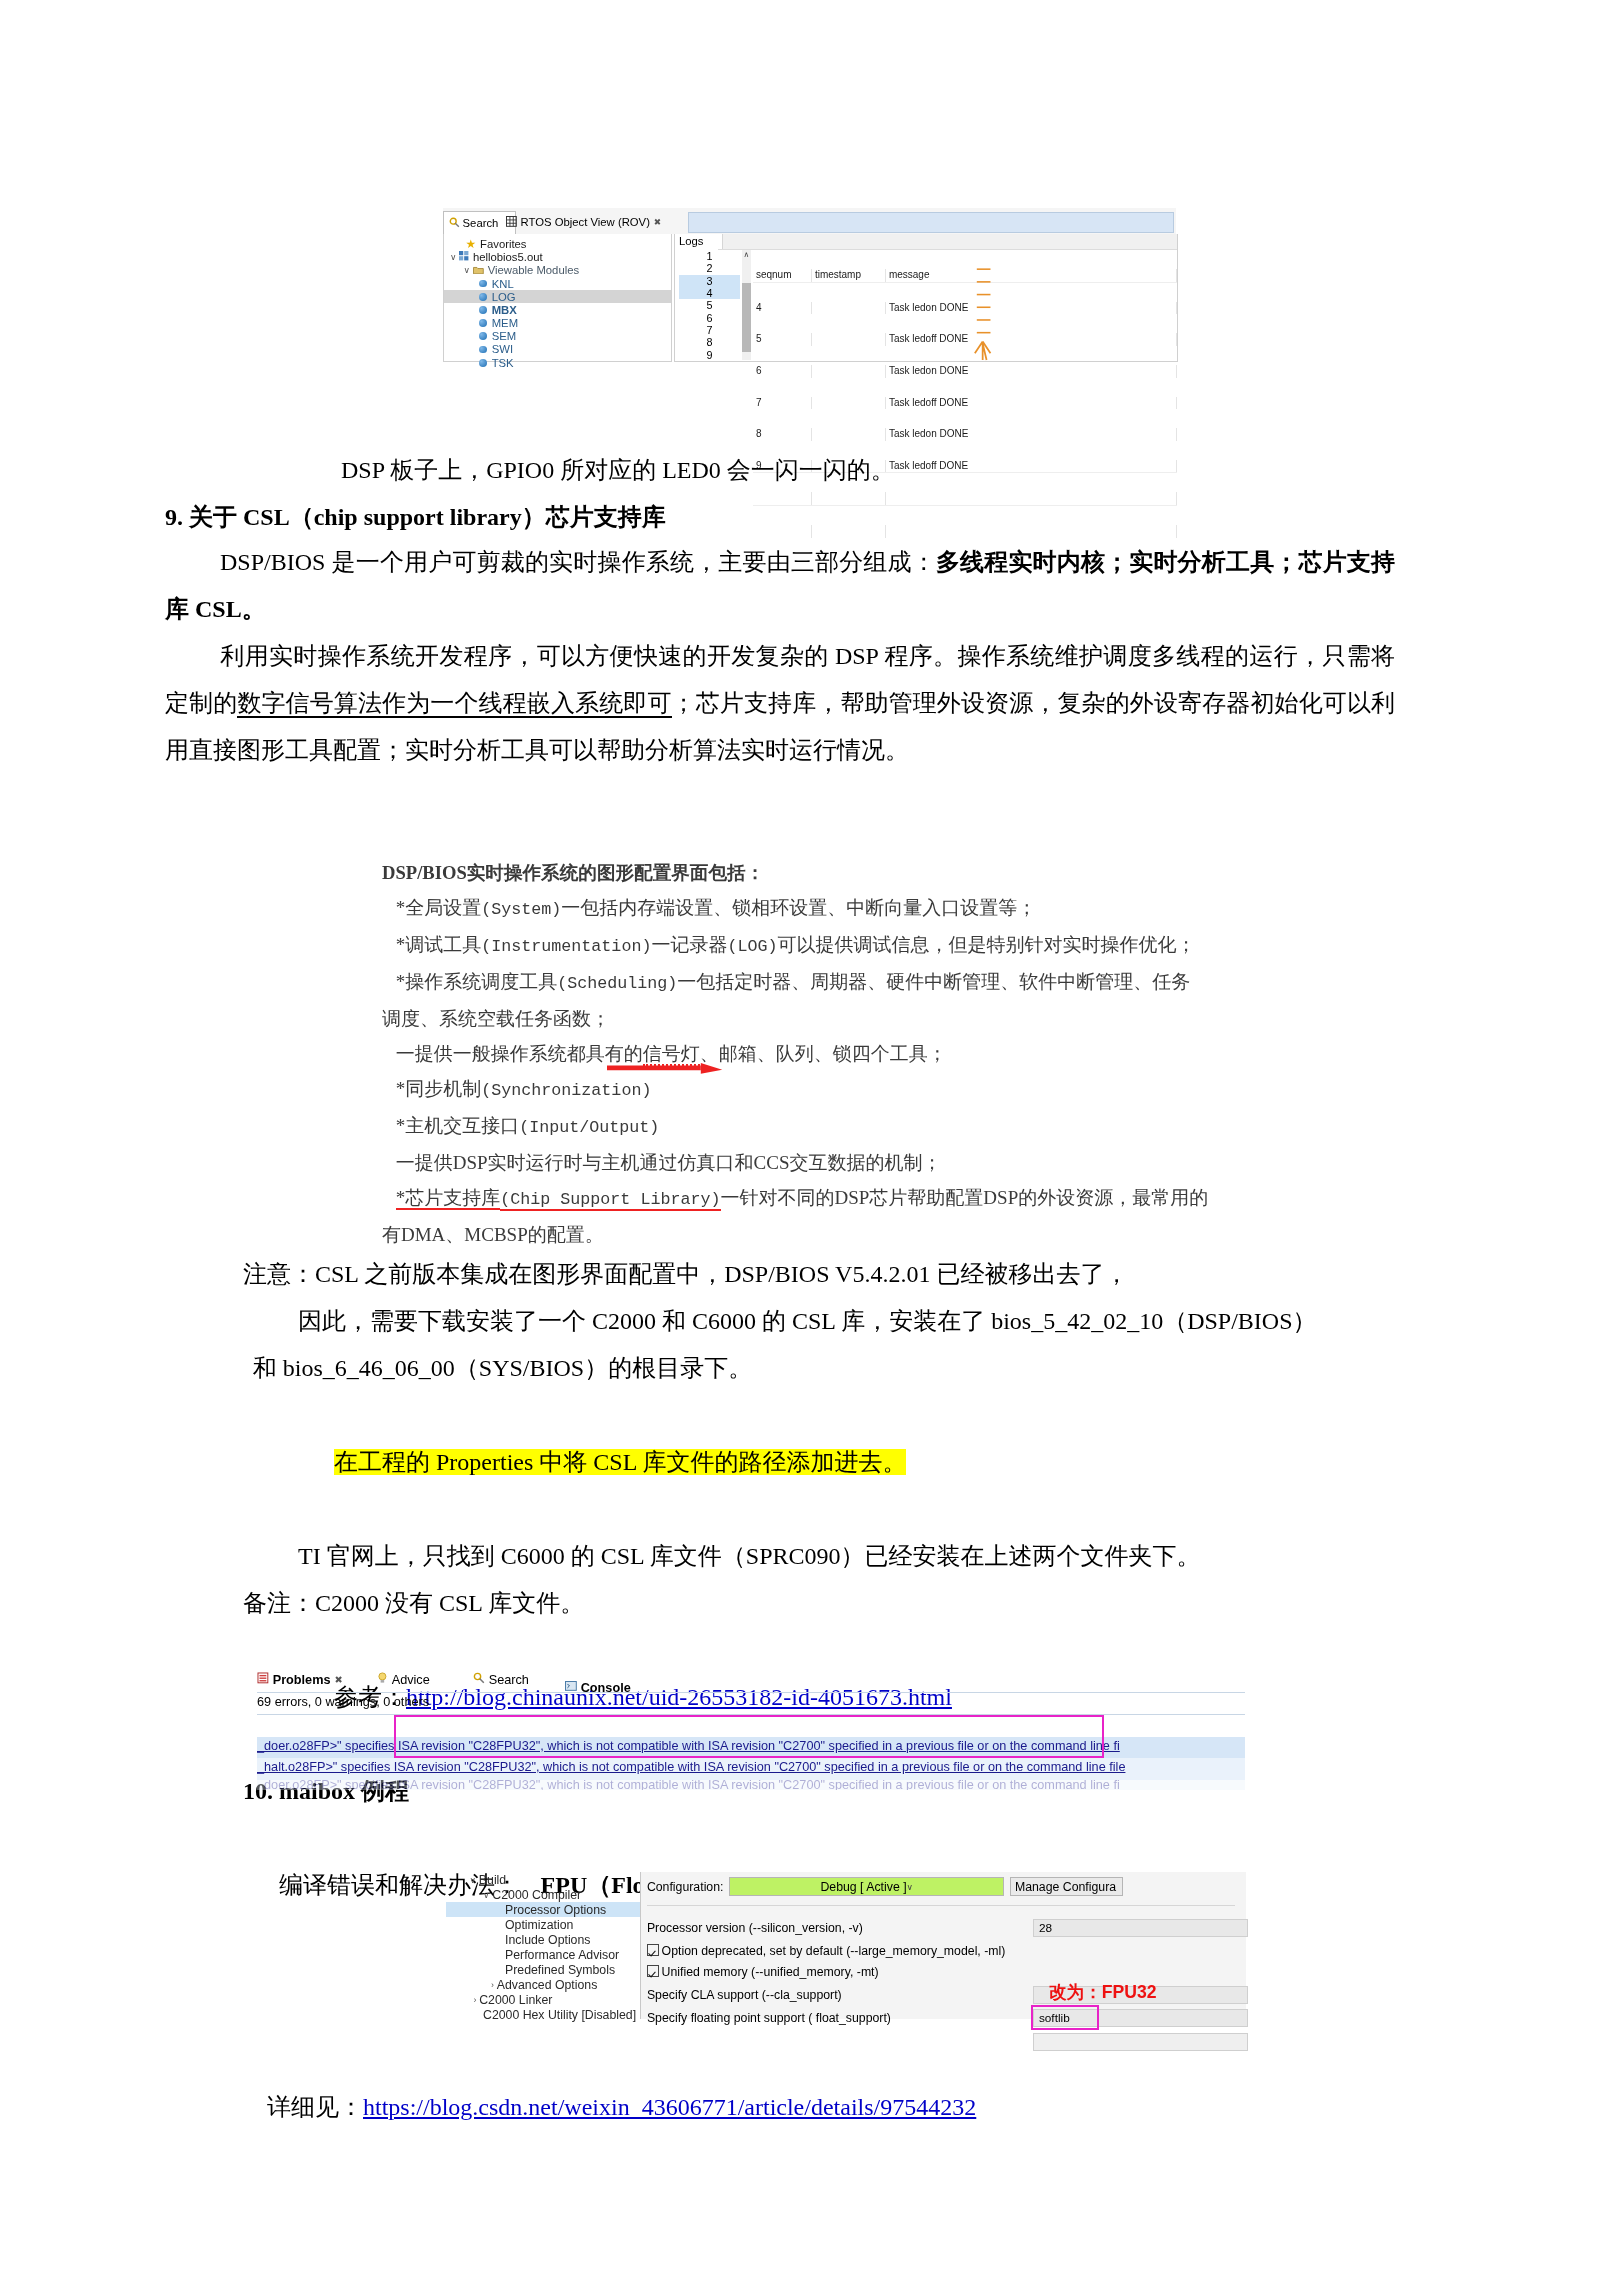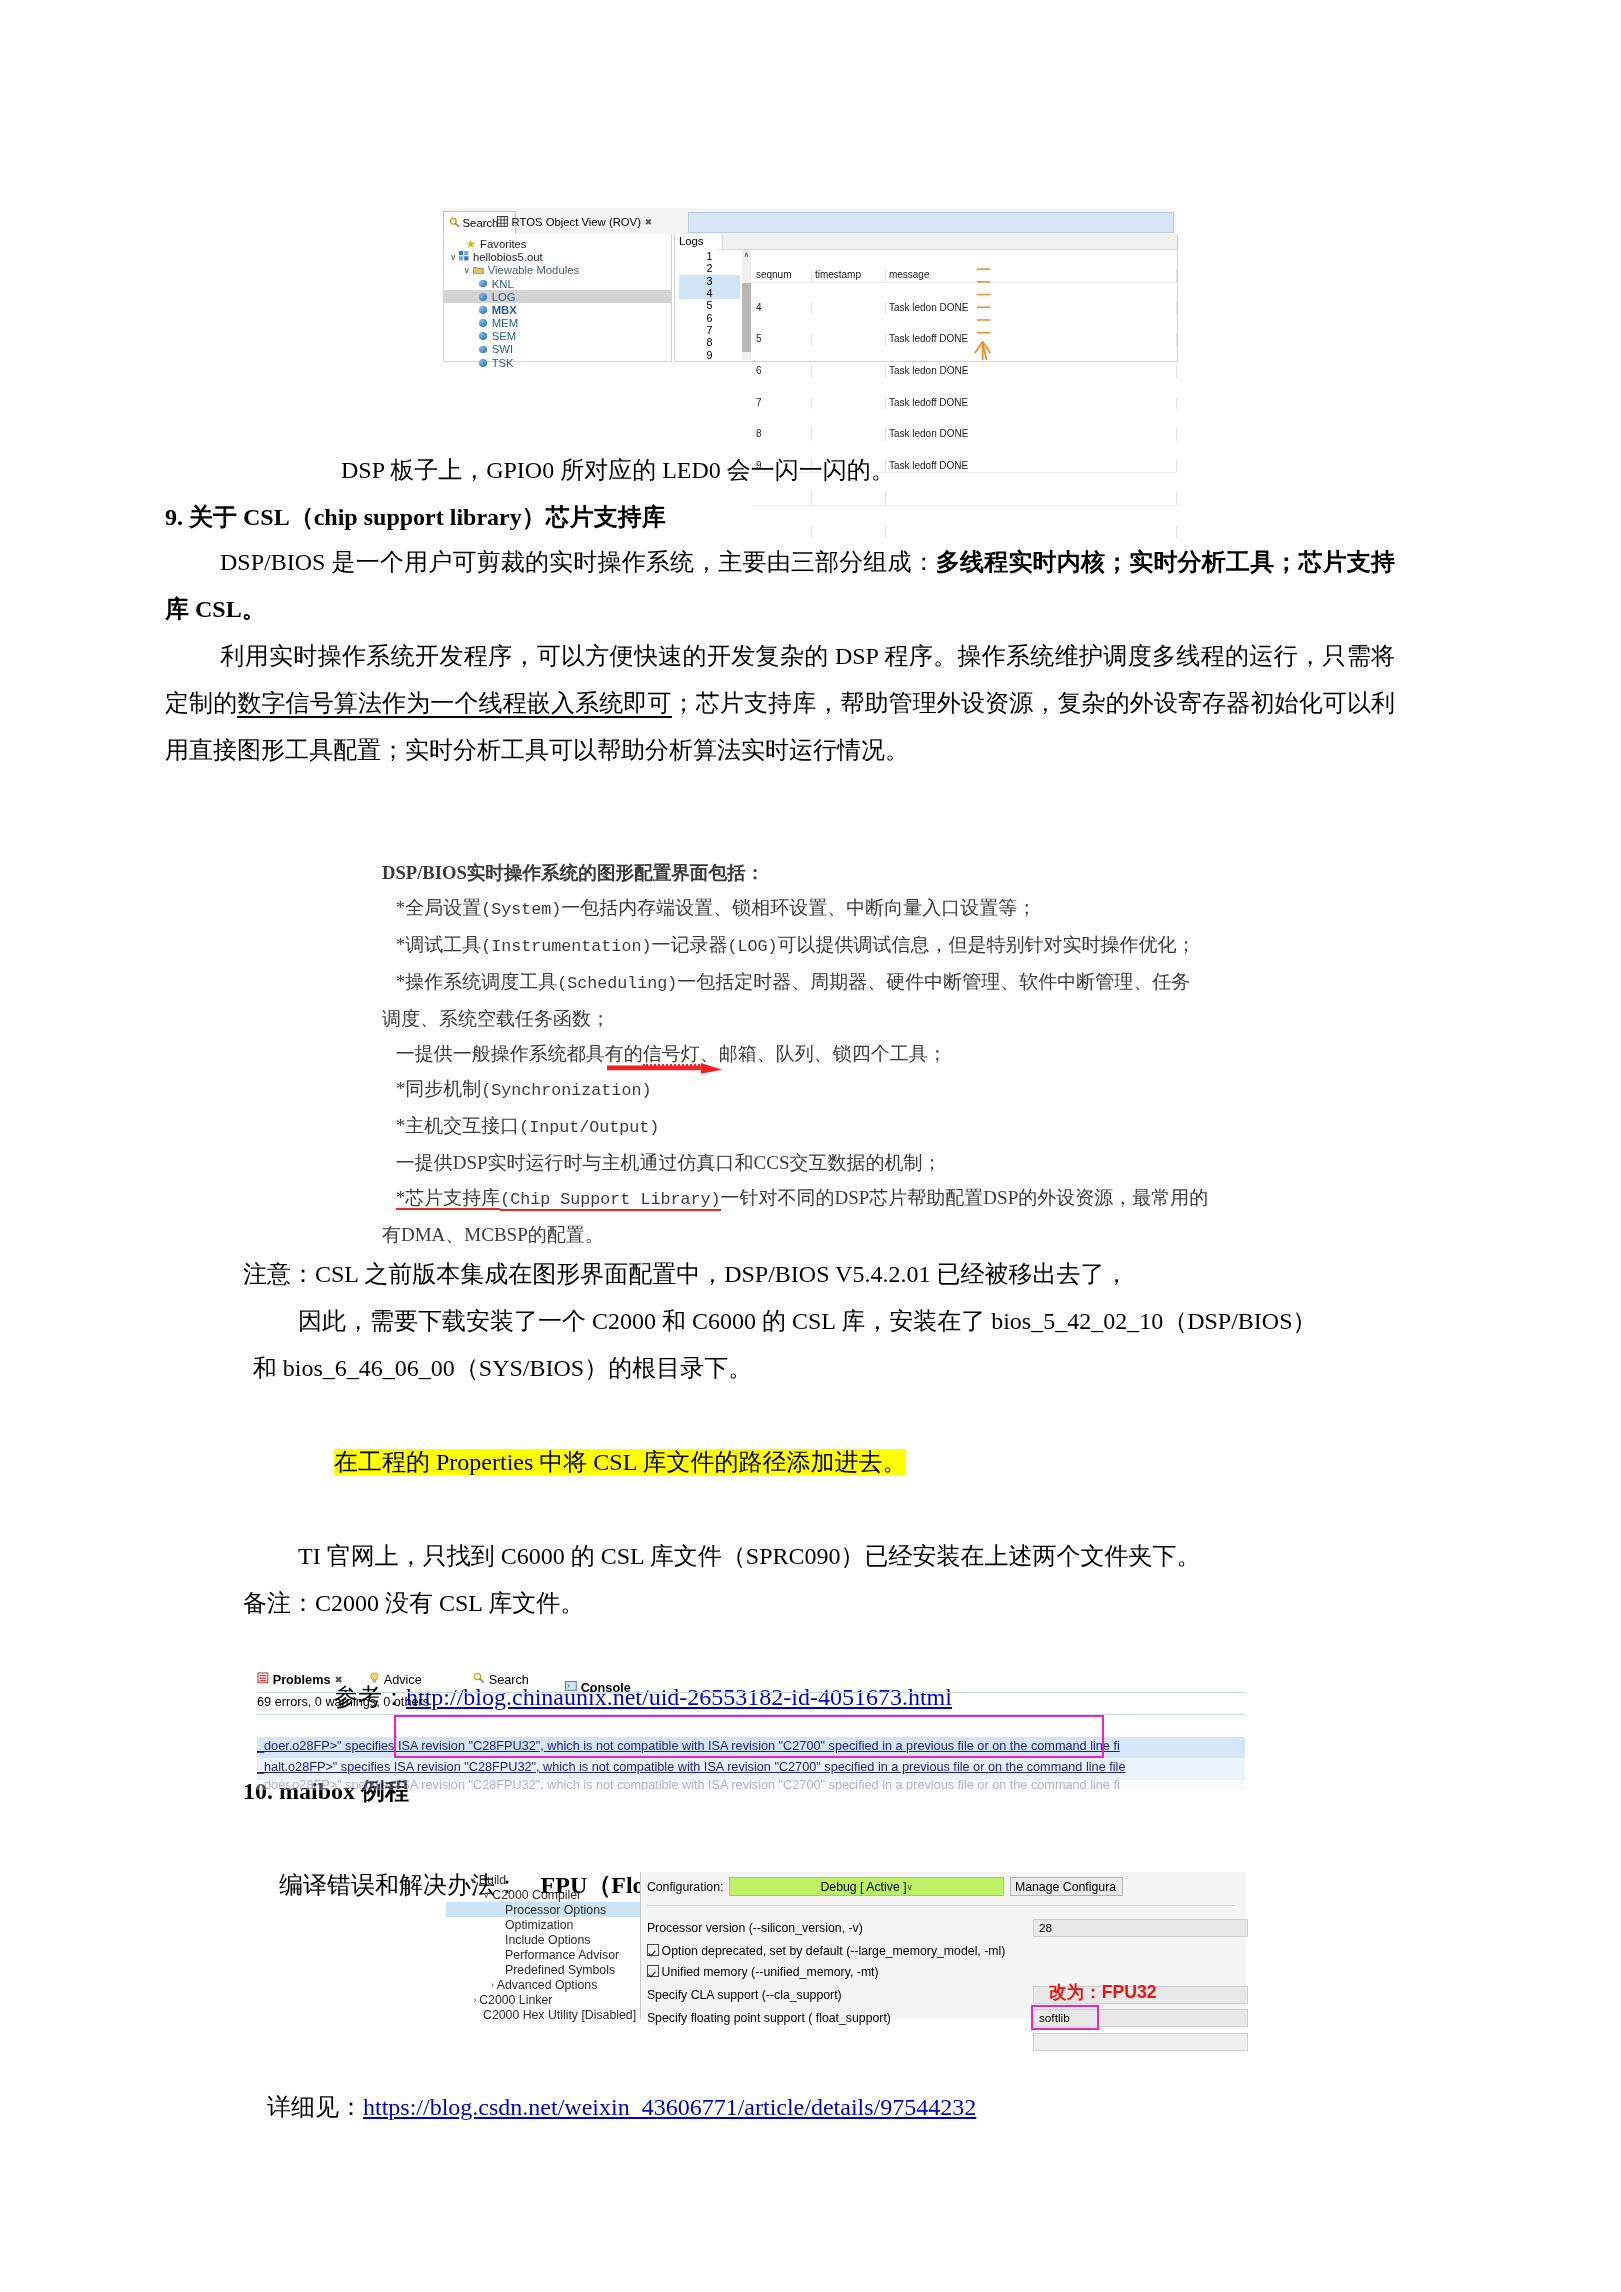--- a/index.html
+++ b/index.html
@@ -134,21 +134,21 @@
     <div class="tabbar">
       <div class="tab-active" style="left:0;width:61px;">
         <span class="ico">
           <svg width="10.8" height="10.8" viewBox="0 0 11 11">
               <circle cx="4.3" cy="4.3" r="3" fill="none" stroke="#d0a000" stroke-width="1.4"></circle>
               <line x1="6.4" y1="6.4" x2="10" y2="10" stroke="#777" stroke-width="1.4"></line>
             </svg>
         </span>
         <span>Search</span>
       </div>
-      <div class="tab-plain" style="left:49px;width:176px;">
+      <div class="tab-plain" style="left:58px;width:176px;">
         <span class="ico">
           <svg width="10.8" height="10.8" viewBox="0 0 11 11">
               <rect x="0.5" y="0.5" width="10" height="10" fill="none" stroke="#333" stroke-width="1"></rect>
               <line x1="0.5" y1="4" x2="10.5" y2="4" stroke="#333" stroke-width="0.9"></line>
               <line x1="0.5" y1="7.4" x2="10.5" y2="7.4" stroke="#333" stroke-width="0.9"></line>
               <line x1="4" y1="0.5" x2="4" y2="10.5" stroke="#333" stroke-width="0.9"></line>
               <line x1="7.4" y1="0.5" x2="7.4" y2="10.5" stroke="#333" stroke-width="0.9"></line>
             </svg>
         </span>
         <span>RTOS Object View (ROV)</span>
@@ -375,21 +375,21 @@
         <svg width="11.8" height="11.8" viewBox="0 0 12 12">
             <rect x="1" y="1" width="10" height="10" fill="#fff" stroke="#b03030" stroke-width="1"></rect>
             <rect x="2.5" y="3" width="7" height="1.4" fill="#d04040"></rect>
             <rect x="2.5" y="5.6" width="7" height="1.4" fill="#d04040"></rect>
             <rect x="2.5" y="8.2" width="7" height="1.4" fill="#d04040"></rect>
           </svg>
       </span>
       <span class="b">Problems</span>
       <span style="font-size:9.8px;color:#555;">✖</span>
     </div>
-    <div class="ptab" style="left:112px;width:94px;">
+    <div class="ptab" style="left:120px;width:94px;">
       <span class="ico">
         <svg width="10.8" height="11.8" viewBox="0 0 11 12">
             <circle cx="5.5" cy="4.5" r="3.6" fill="#f5d76e" stroke="#c9a227" stroke-width="0.9"></circle>
             <rect x="3.7" y="8.2" width="3.6" height="2.6" fill="#aaa"></rect>
           </svg>
       </span>
       <span>Advice</span>
     </div>
     <div class="ptab" style="left:216px;width:90px;">
       <span class="ico">

